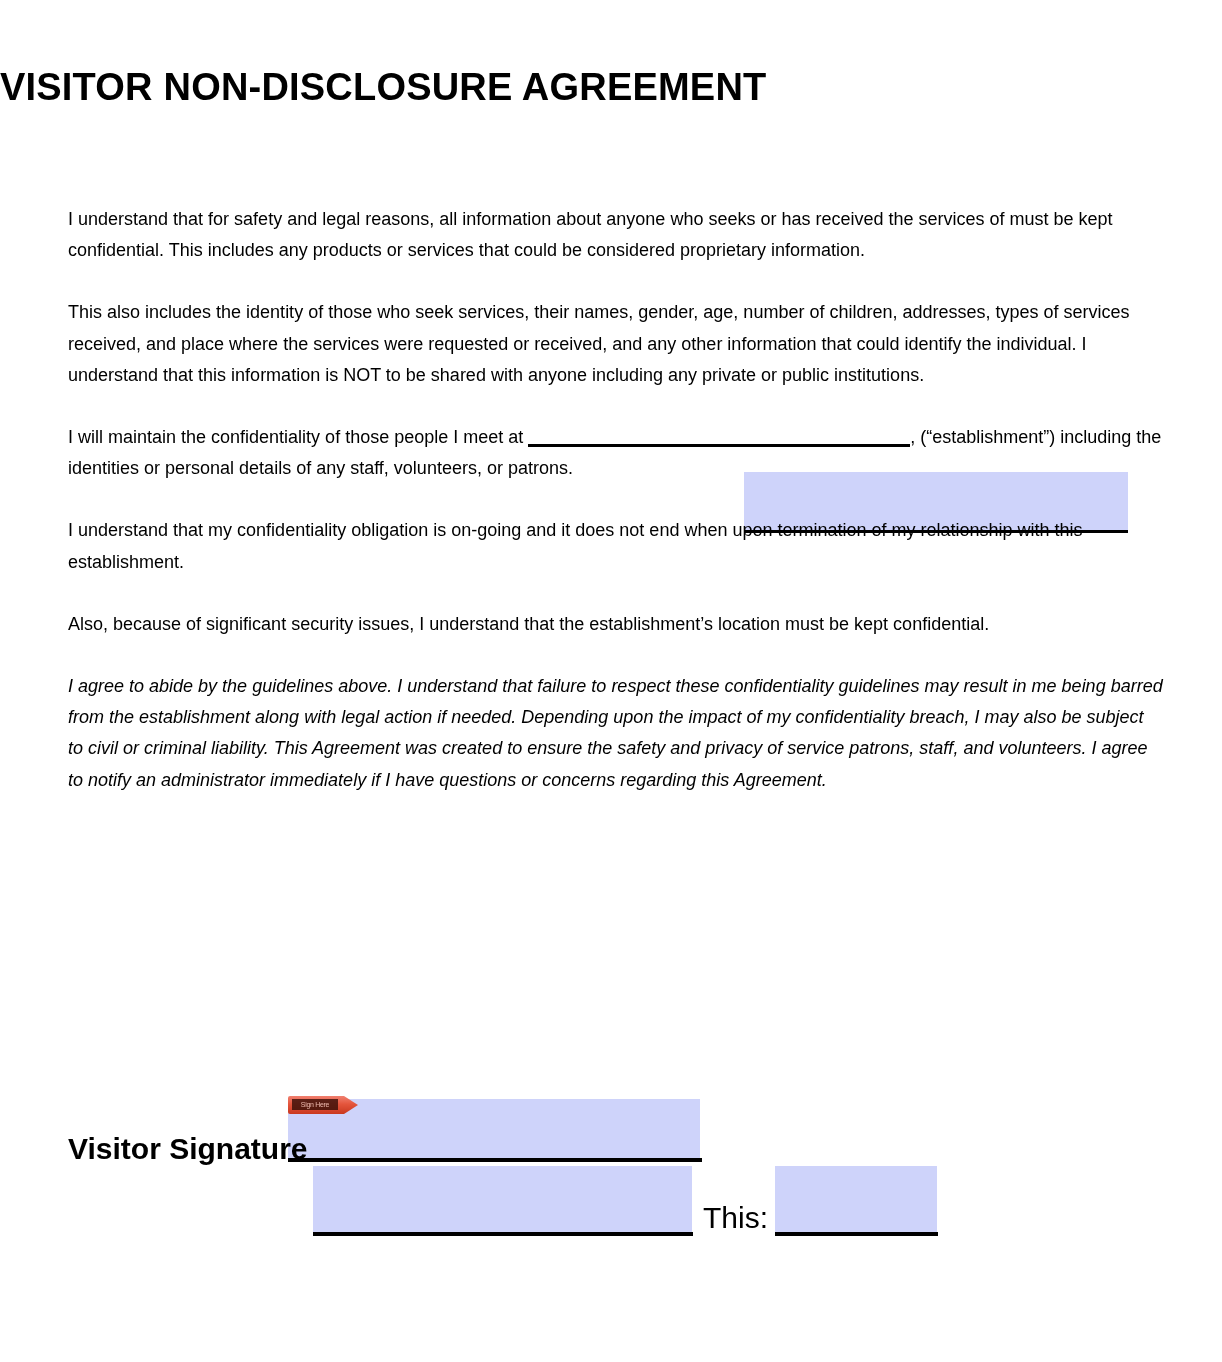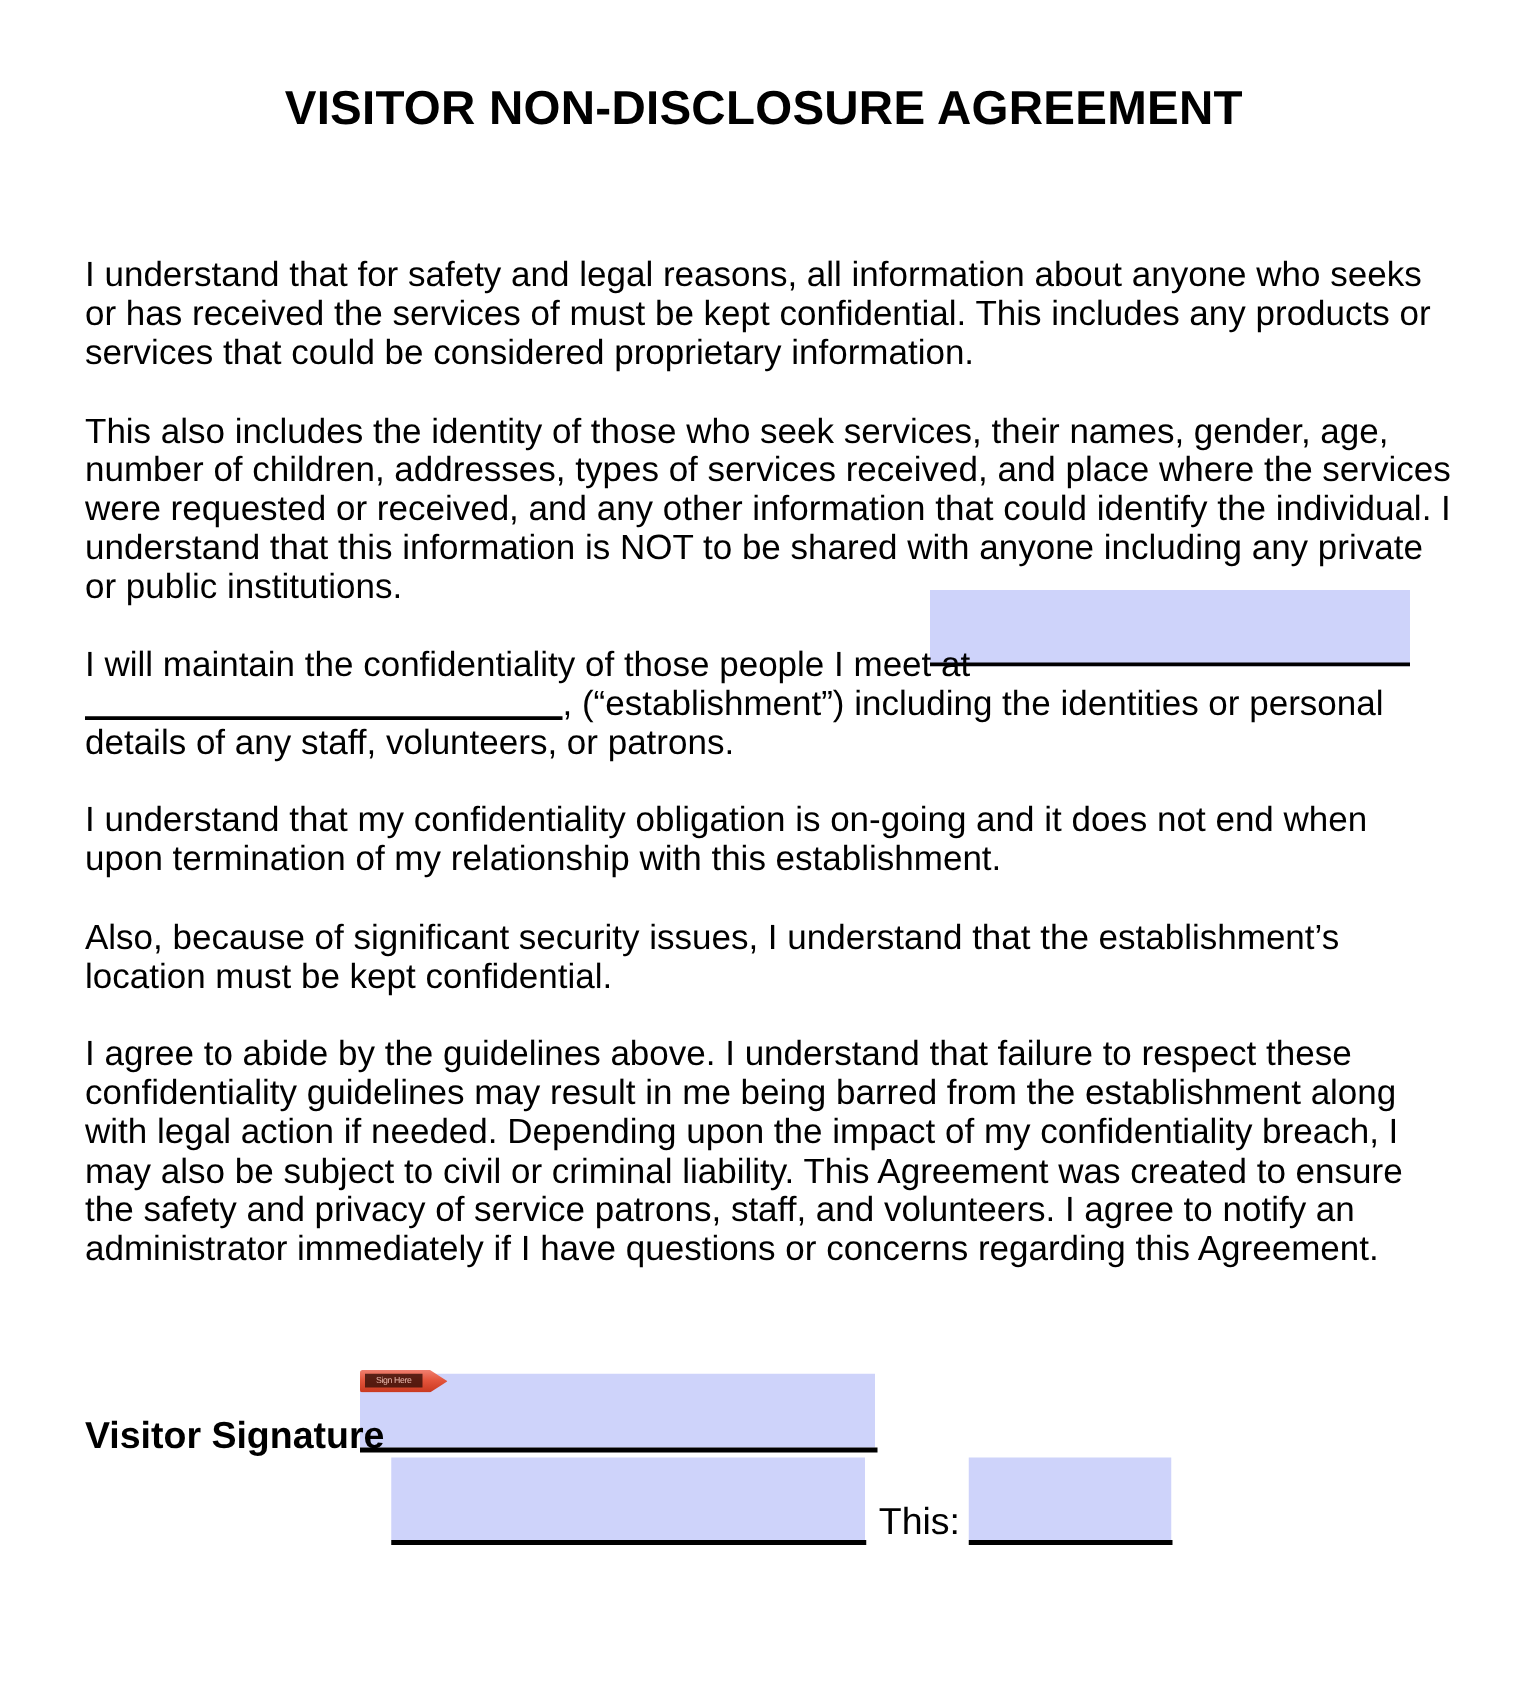--- a/index.html
+++ b/index.html
@@ -18,42 +18,41 @@
     background: #ffffff;
     overflow: hidden;
   }
 
   
   .doc-title {
     position: absolute;
     left: 0;
     top: 64px;
     width: 1222px;
-    text-align: center;
     font-size: 38px;
     font-weight: bold;
     letter-spacing: 0.2px;
     line-height: 46px;
     white-space: nowrap;
   }
 
   
   .body-block {
     position: absolute;
     left: 68px;
     top: 204px;
     width: 1095px;
-    font-size: 28px;
+    font-size: 18px;
     line-height: 31.2px;
   }
   .para {
     margin: 0 0 31px 0;
     text-align: left;
   }
-  .para:last-child { margin-bottom: 0; }
+  .para:last-child { margin-bottom: 0; font-style: italic; }
 
   
   .inline-blank {
     display: inline-block;
     position: relative;
     width: 382px;
     height: 21px;
     vertical-align: -4px;
     border-bottom: 3px solid #000000;
   }

